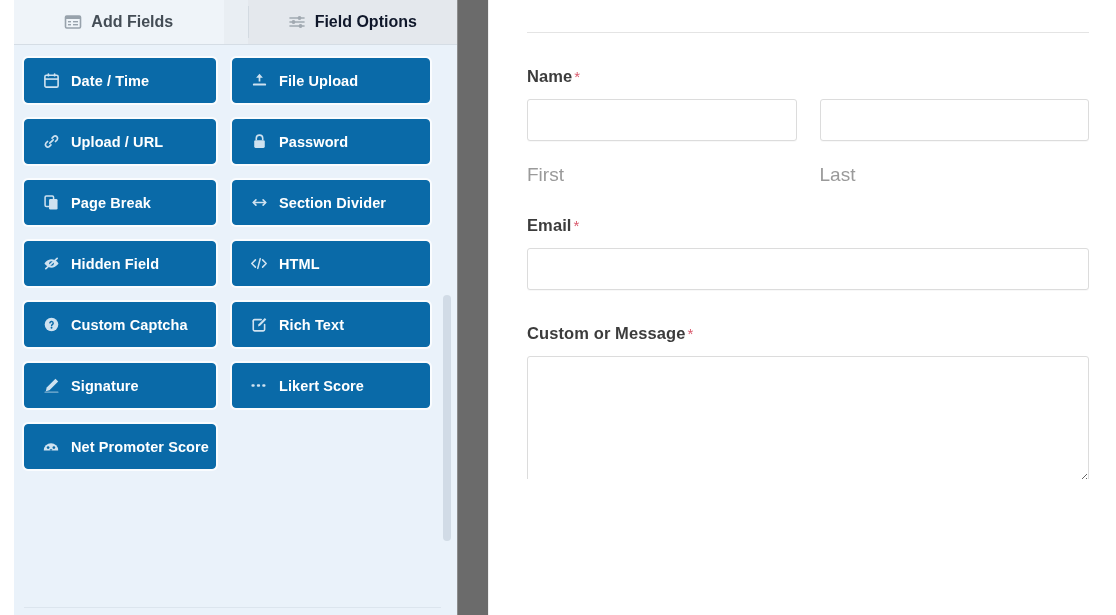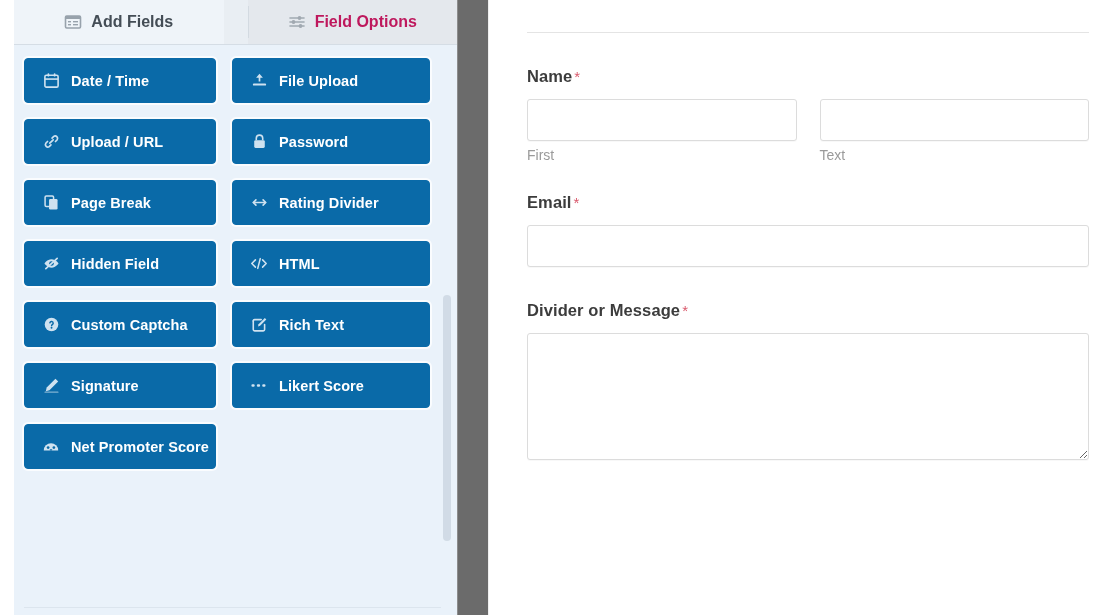--- a/index.html
+++ b/index.html
@@ -49,21 +49,21 @@
     cursor: pointer;
     user-select: none;
     position: relative;
   }
   .tab.active {
     background: #eff4f9;
     color: #444d56;
   }
   .tab.inactive {
     background: #e4e8ed;
-    color: #be185d;
+    color: #0f172a;
     margin-left: 24px;
   }
   .tab.inactive::before {
     content: "";
     position: absolute;
     left: 0; top: 6px; bottom: 6px;
     width: 1px;
     background: #d3dae1;
   }
   .tab .tab-icon {
@@ -188,23 +188,23 @@
   .col { flex: 1 1 0; }
   .txt-input {
     width: 100%;
     height: 42px;
     border: 1px solid #dcdcdc;
     border-radius: 3px;
     background: #fff;
     box-shadow: 0 1px 1px rgba(0,0,0,.03);
   }
   .sub-label {
-    font-size: 14px;
+    font-size: 19px;
     color: #9a9a9a;
-    margin-top: 6px;
+    margin-top: 23px;
   }
   .txt-area {
     width: 100%;
     height: 127px;
     border: 1px solid #dcdcdc;
     border-radius: 3px;
     background: #fff;
     box-shadow: 0 1px 1px rgba(0,0,0,.03);
     margin-top: 13px;
   }
@@ -315,21 +315,21 @@
             <span class="f-label">Page Break</span>
           </div>
           <div class="field-btn">
             <span class="f-icon">
               <svg width="17" height="17" viewBox="0 0 18 18" fill="none" stroke="currentColor" stroke-width="1.7" stroke-linecap="round" stroke-linejoin="round">
                 <line x1="2.6" y1="9" x2="15.4" y2="9"></line>
                 <polyline points="5.2,6.2 2.4,9 5.2,11.8"></polyline>
                 <polyline points="12.8,6.2 15.6,9 12.8,11.8"></polyline>
               </svg>
             </span>
-            <span class="f-label">Rating Divider</span>
+            <span class="f-label">Section Divider</span>
           </div>
           <div class="field-btn">
             <span class="f-icon">
               <svg width="17" height="17" viewBox="0 0 18 18" fill="none">
                 <path d="M1.6 9S4.4 4.6 9 4.6 16.4 9 16.4 9 13.6 13.4 9 13.4 1.6 9 1.6 9Z" fill="currentColor"></path>
                 <circle cx="9" cy="9" r="2.5" fill="#0a6aa8"></circle>
                 <line x1="3" y1="14.4" x2="15" y2="3.6" stroke="currentColor" stroke-width="1.8" stroke-linecap="round"></line>
               </svg>
             </span>
             <span class="f-label">Hidden Field</span>
@@ -415,21 +415,21 @@
         <div class="fld-label">
           <span>Name</span><span class="req">*</span>
         </div>
         <div class="row-two">
           <div class="col">
             <input class="txt-input" type="text" value="" style="">
             <div class="sub-label">First</div>
           </div>
           <div class="col">
             <input class="txt-input" type="text" value="" style="">
-            <div class="sub-label">Text</div>
+            <div class="sub-label">Last</div>
           </div>
         </div>
       </div>
 
       <div class="gap-28"></div>
 
       
       <div class="form-field">
         <div class="fld-label">
           <span>Email</span><span class="req">*</span>
@@ -439,21 +439,21 @@
             <input class="txt-input" type="text" value="" style="">
           </div>
         </div>
       </div>
 
       <div class="gap-34"></div>
 
       
       <div class="form-field">
         <div class="fld-label">
-          <span>Divider or Message</span><span class="req">*</span>
+          <span>Custom or Message</span><span class="req">*</span>
         </div>
         <textarea class="txt-area" style=""></textarea>
       </div>
 
       <button class="submit-btn">Submit</button>
 
     </div>
   </div>
 
 </div>

